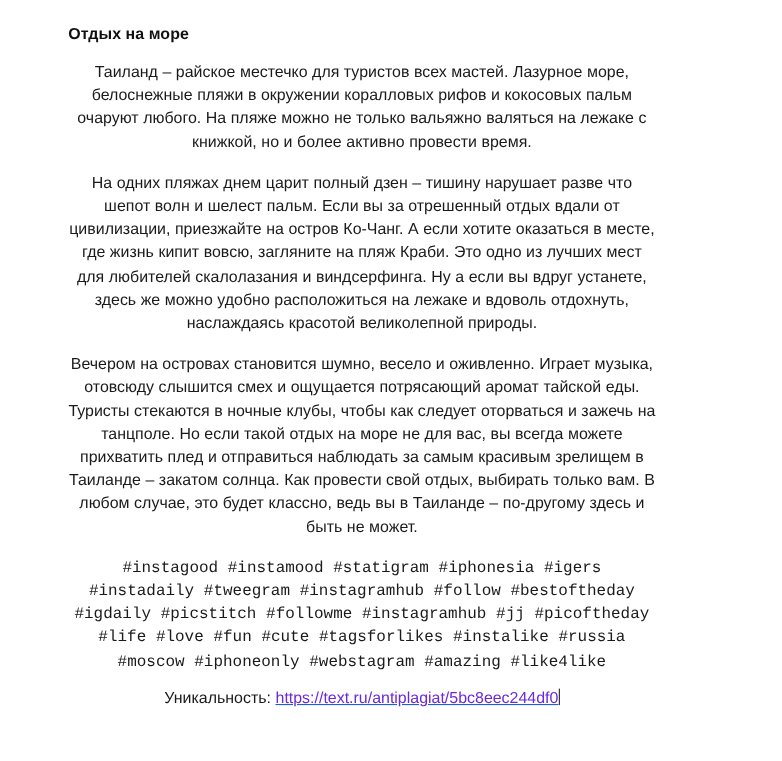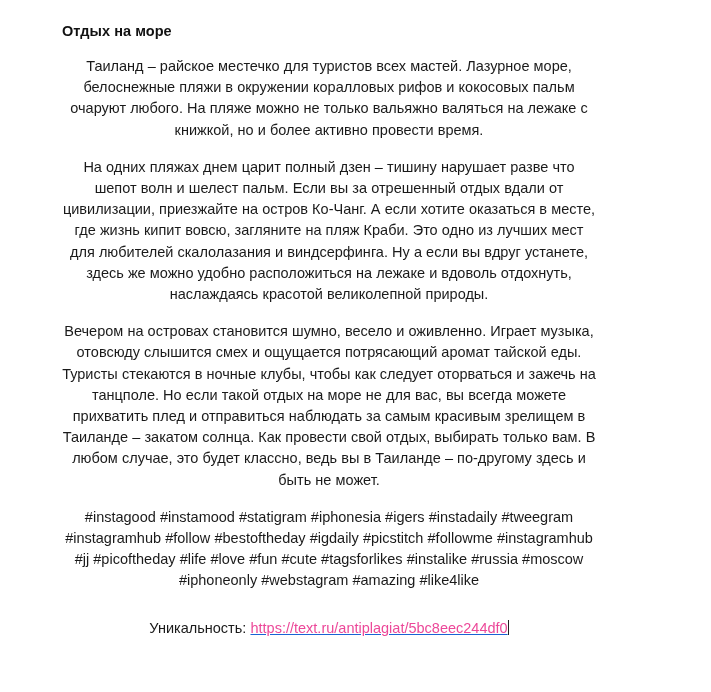--- a/index.html
+++ b/index.html
@@ -36,27 +36,28 @@
     margin: 0 0 16px 0;
     color: #1a1a1a;
     text-align: center;
     max-width: 620px;
     word-spacing: 0.1px;
   }
   .para:last-child {
     margin-bottom: 0;
   }
   .tags-para {
-    margin-bottom: 26px;
+    margin-bottom: 12px;
+    font-family: Liberation Mono, monospace;
   }
   .link-para {
     margin-bottom: 0;
   }
   .doc-link {
-    color: #ec4899;
+    color: #6d28d9;
     text-decoration-color: #1a62d4;
   }
   .caret {
     display: inline-block;
     width: 1px;
     height: 15px;
     background: #222222;
     vertical-align: -2px;
     margin-left: 0px;
   }

